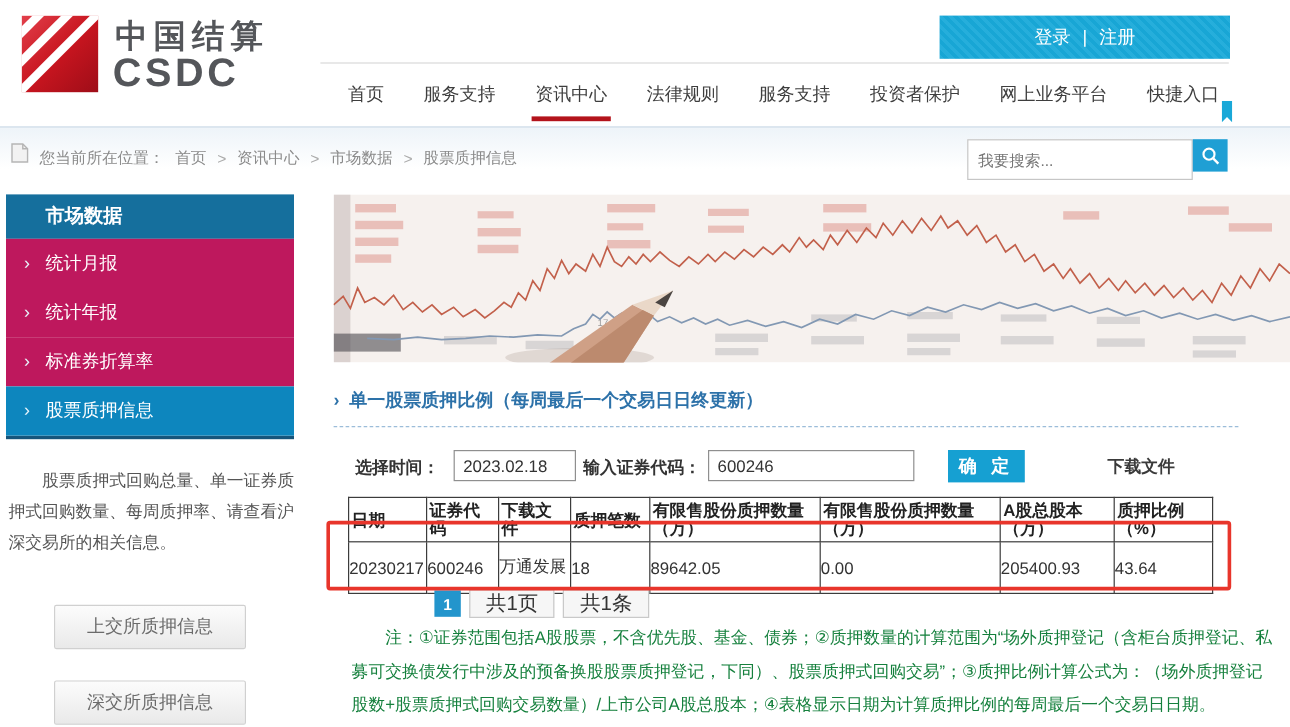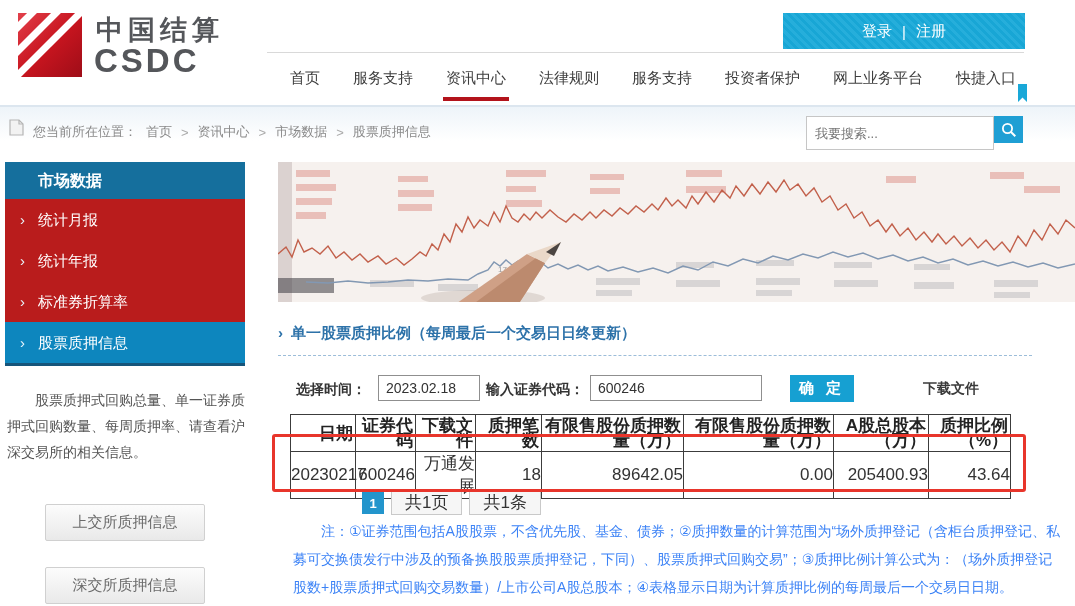--- a/index.html
+++ b/index.html
@@ -34,21 +34,21 @@
   .search-wrap { left:806px; top:116px; display:flex; }
   .search-input { width:188px; height:27px; border:1px solid #c6c6c6; padding:16px 8px; font-size:13px; color:#444;
                   font-family:"Liberation Sans","DejaVu Sans",sans-serif; outline:none; }
   .search-btn { width:29px; height:27px; background:#1f9fd4; border:none; cursor:pointer;
                 display:flex; align-items:center; justify-content:center; }
 
   
   .sidebar { left:5px; top:162px; width:240px; height:444px; }
   .sb-title { height:37px; line-height:37px; background:#156f9d; color:#fff; font-size:16px; font-weight:bold; padding-left:33px; }
   .sb-menu { border-bottom:3px solid #16557b; }
-  .sb-item { height:41px; line-height:41px; background:#b91c1c; color:#fff; font-size:15px; padding-left:33px; position:relative; cursor:pointer; }
+  .sb-item { height:41px; line-height:41px; background:#be185d; color:#fff; font-size:15px; padding-left:33px; position:relative; cursor:pointer; }
   .sb-item::before { content:"›"; position:absolute; left:15px; top:0; font-size:15px; color:#e8f5fc; }
   .sb-item.active { background:#0d86be; }
   .sb-desc { position:absolute; left:2px; top:225px; width:238px; font-size:14px; color:#555; line-height:26px; text-indent:2em; }
   .sb-btn { position:absolute; left:40px; width:160px; height:37px; background:linear-gradient(#fcfcfc,#e9e9e9);
             border:1px solid #d0d0d0; border-radius:2px; color:#6b6b6b; font-size:15px; cursor:pointer;
             font-family:"Liberation Sans","DejaVu Sans",sans-serif;margin-top:10px; }
   .sb-btn-1 { top:332px; }
   .sb-btn-2 { top:395px; }
 
   
@@ -63,34 +63,34 @@
   .f-input { top:375px; height:26px; border:1px solid #8f8f8f; font-size:14px; color:#333; padding:0 7px;
              font-family:"Liberation Sans","DejaVu Sans",sans-serif; outline:none; }
   .f-input-date { left:378px; width:102px; }
   .f-input-code { left:590px; width:172px; }
   .f-submit { left:790px; top:375px; width:64px; height:27px; background:#16a0d2; border:none; color:#fff;
               font-size:15px; font-weight:bold; letter-spacing:4px; cursor:pointer;
               font-family:"Liberation Sans","DejaVu Sans",sans-serif; }
   .f-download { left:923px; top:380px; font-size:14px; font-weight:bold; color:#3a3a3a; text-decoration:none; cursor:pointer; }
 
   .data-table { left:290px; top:414px; border-collapse:collapse; table-layout:fixed; width:720px; }
-  .data-table th, .data-table td { border:1px solid #3c3c3c; text-align:right; font-size:17px; }
+  .data-table th, .data-table td { border:1px solid #3c3c3c; text-align:left; font-size:14px; }
   .data-table th { font-weight:bold; color:#222; padding:3px 2px; line-height:15px; }
   .data-table td { height:43px; color:#333; }
 
   .red-box { left:272px; top:434px; width:754px; height:58px; border:3px solid #e8352b; border-radius:3px;
              pointer-events:none; z-index:5; }
 
   .pagination { left:362px; top:491px; display:flex; align-items:center; gap:7px; }
   .pg-current { width:22px; height:22px; background:#2395cc; color:#fff; font-size:13px; font-weight:bold;
                 display:flex; align-items:center; justify-content:center; cursor:pointer; }
   .pg-info { height:24px; line-height:22px; padding:0 13px; background:#f6f6f6; border:1px solid #c9c9c9;
              font-size:17px; color:#333; cursor:pointer; }
 
-  .notes { left:293px; top:517px; width:772px; font-size:14px; color:#3b82f6; line-height:28px; text-indent:2em; }
+  .notes { left:293px; top:517px; width:772px; font-size:14px; color:#15803d; line-height:28px; text-indent:2em; }
 </style>
 </head>
 <body>
 
 <div class="page">
 
   <svg class="abs logo-mark" viewBox="0 0 64 64">
     <defs>
       <linearGradient id="lg-red" x1="0" y1="0" x2="1" y2="1">
         <stop offset="0" stop-color="#e2404b"></stop>

